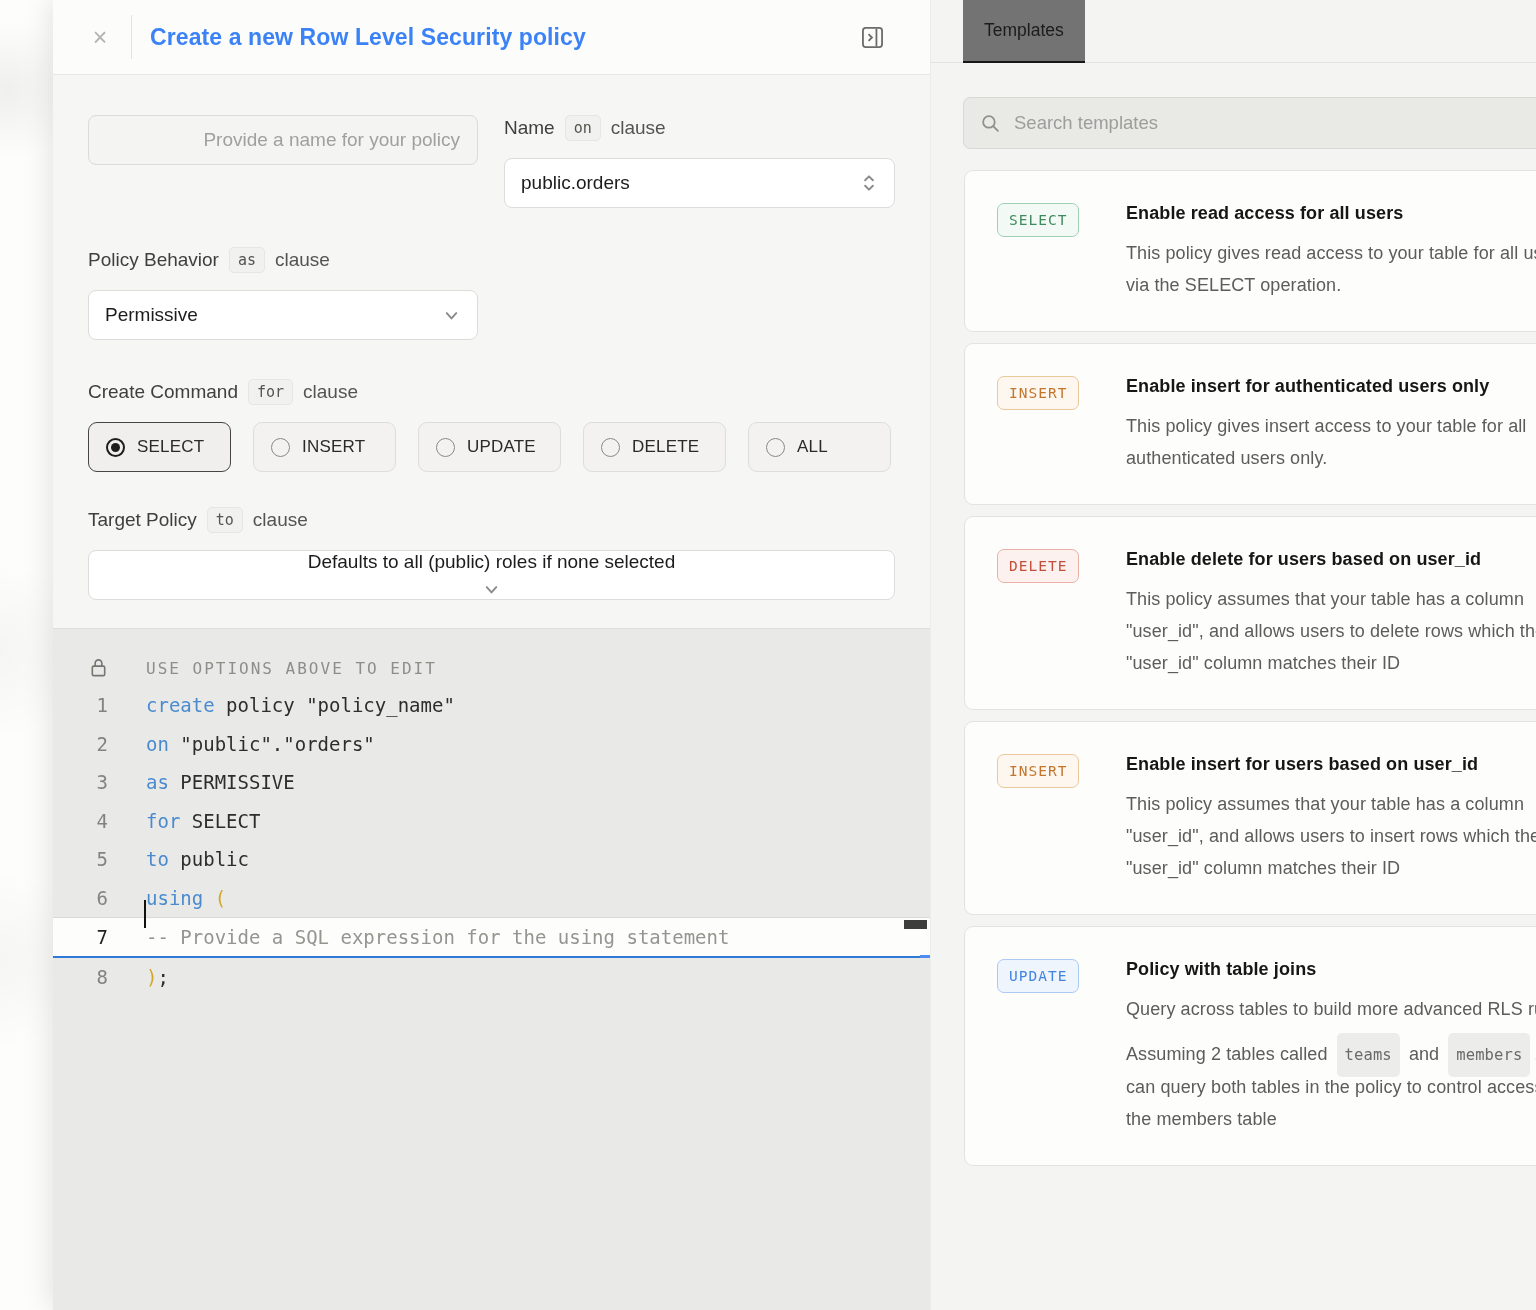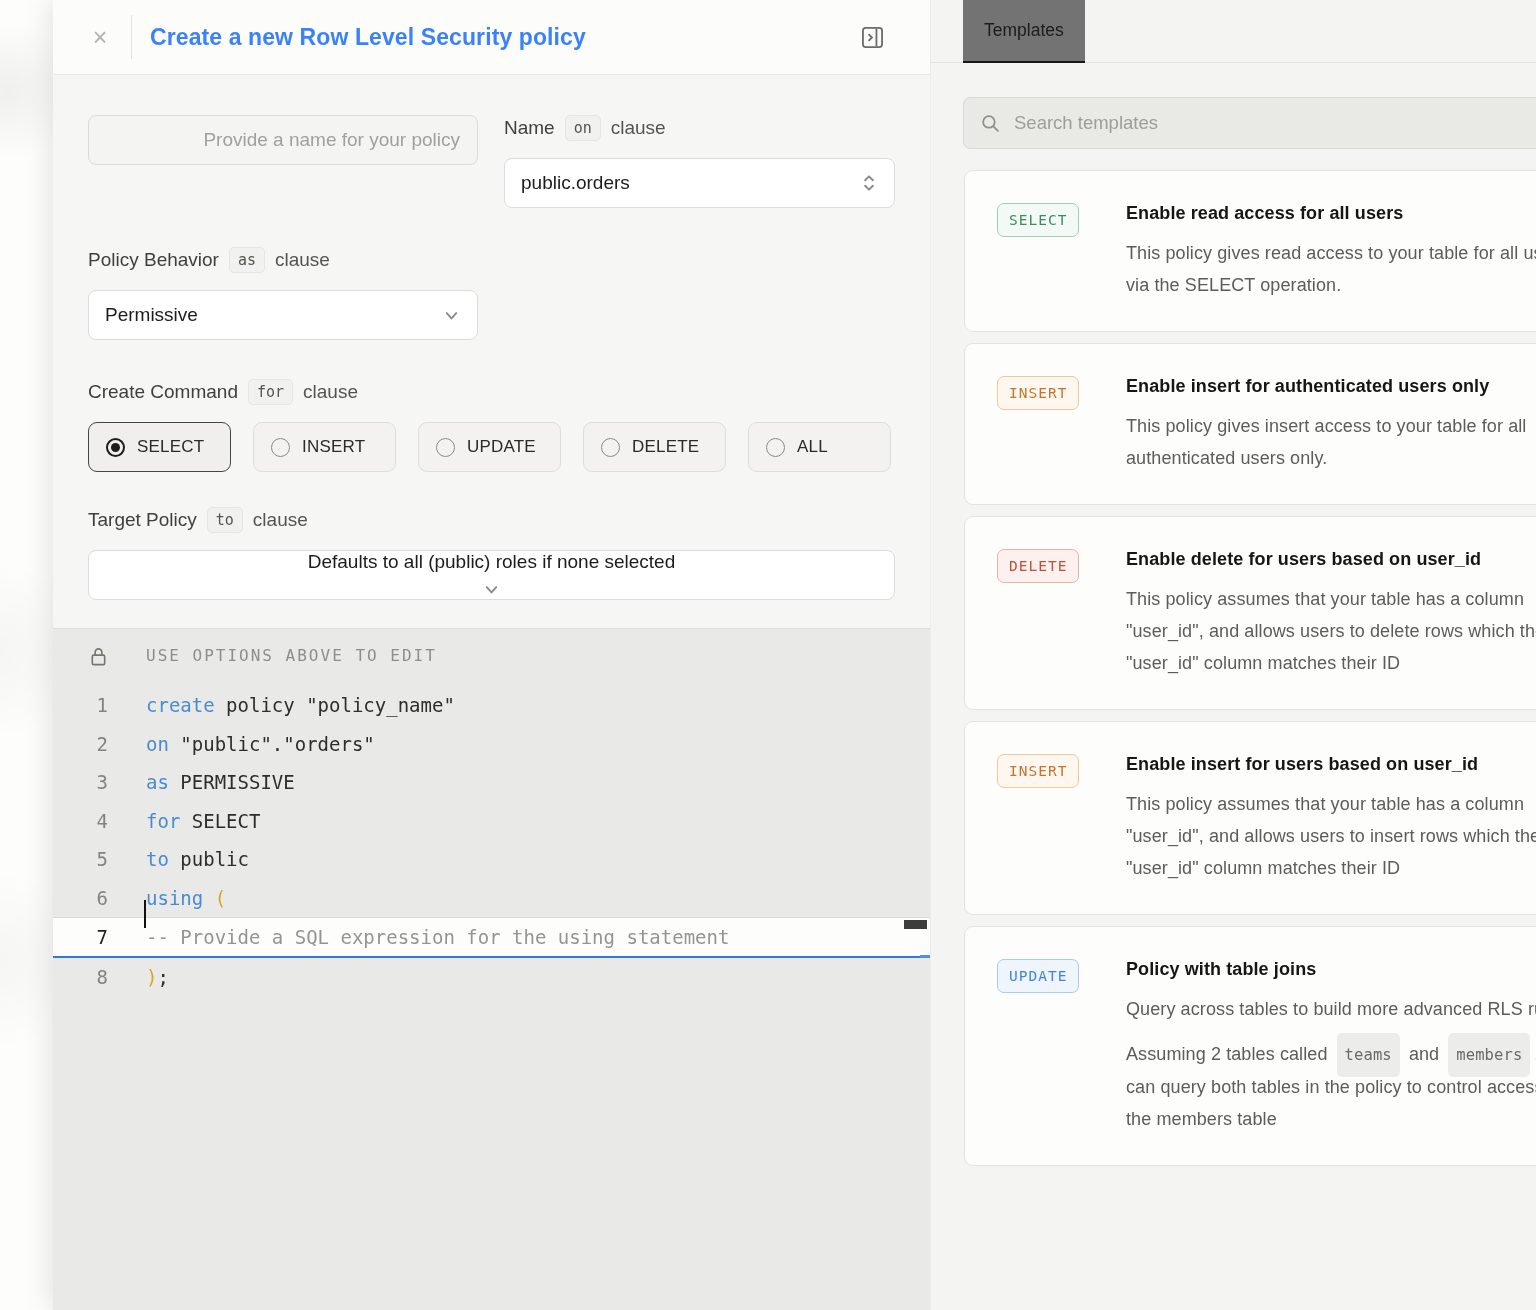--- a/index.html
+++ b/index.html
@@ -78,21 +78,21 @@
     flex:none; display:flex; align-items:center; justify-content:center;
   }
   .cmd.sel .radio{ border:2px solid #1d1d1b; }
   .cmd.sel .radio::after{ content:""; width:9px; height:9px; border-radius:50%; background:#1d1d1b; }
 
   
   .editor{
     margin-top:28px; border-top:1px solid #dededb; background:#e9e9e7;
     height:710px; padding-top:17px; position:relative;
   }
-  .ed-note{ display:flex; align-items:flex-start; height:32px; margin-bottom:8px; }
+  .ed-note{ display:flex; align-items:flex-end; height:32px; margin-bottom:8px; }
   .ed-note .lockwrap{ width:70px; display:flex; justify-content:flex-end; padding-right:15px; color:#76766f; }
   .ed-note .note-text{
     font-family:"DejaVu Sans Mono", monospace; font-size:16px; color:#8e8e89;
     letter-spacing:2px; padding-left:23px;
   }
   .cl{ display:flex; height:38.5px; align-items:center; font-family:"DejaVu Sans Mono", monospace; font-size:19px; position:relative; }
   .cl .ln{ width:70px; text-align:right; padding-right:15px; color:#84847f; flex:none; font-size:19px; }
   .cl .code{ padding-left:23px; white-space:pre; position:relative; }
   .tk-kw{ color:#4a8bd0; }
   .tk-pl{ color:#2d2d2b; }

